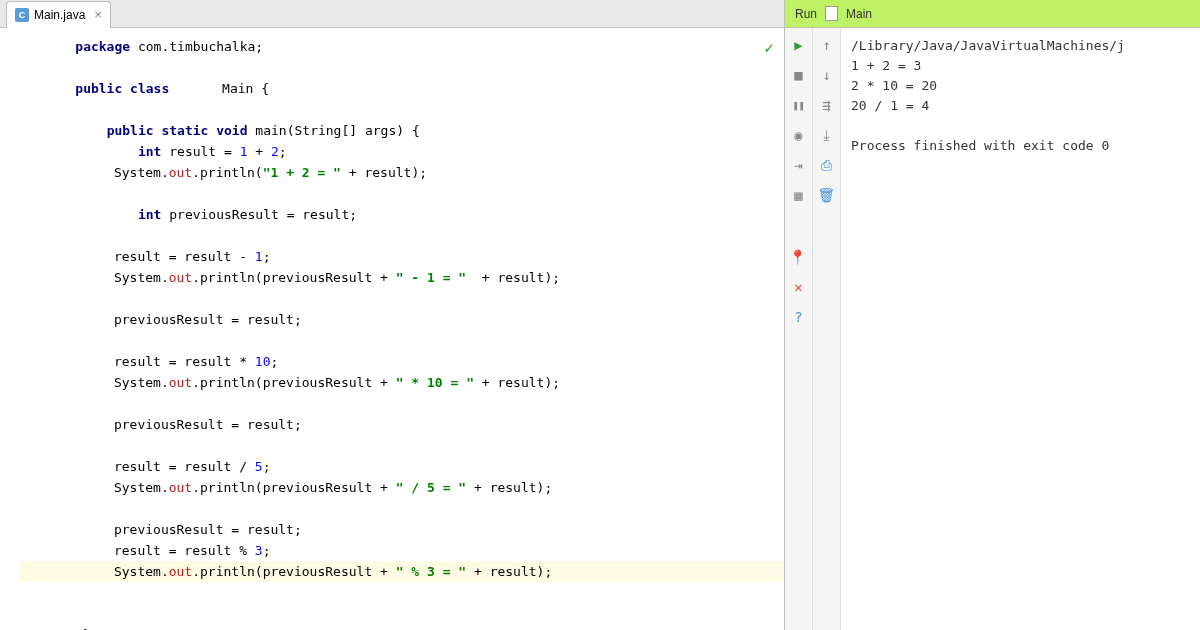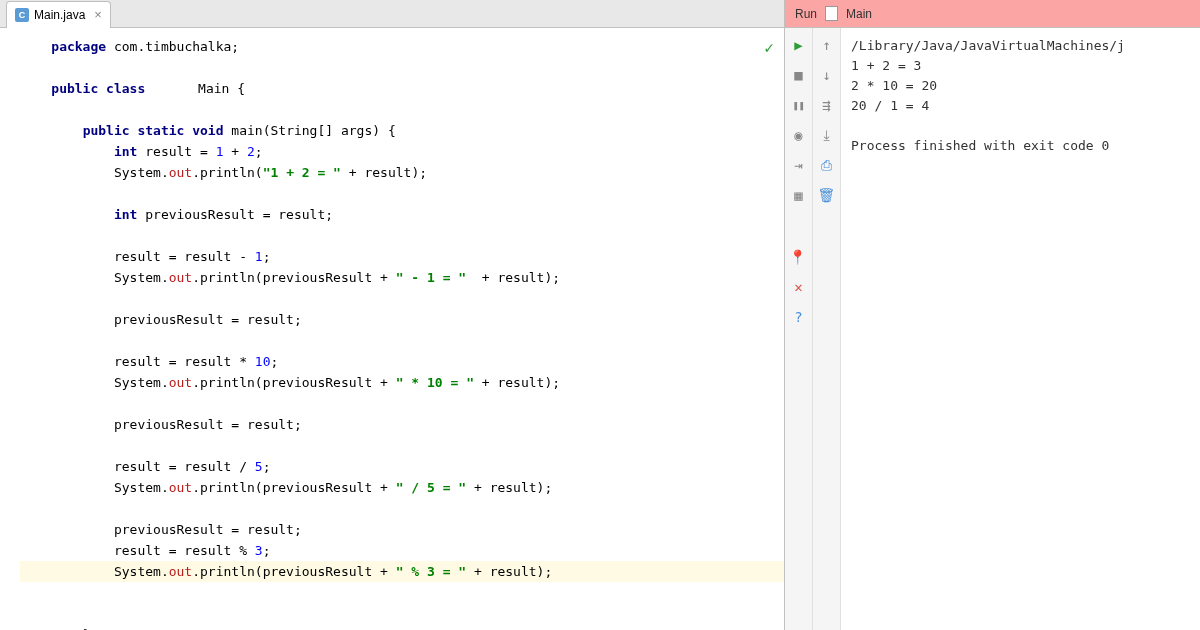--- a/index.html
+++ b/index.html
@@ -64,21 +64,21 @@
       flex: 1;
       padding: 8px 0 8px 20px;
       position: relative;
       overflow: hidden;
     }
     .code-line {
       line-height: 21px;
       white-space: pre;
       color: #000;
     }
-    .kw { color: #000080; font-weight: bold; }
+    .kw { color: #000080; font-weight: bold; margin-left: 24px; }
     .cls { color: #000; margin-left: 45px; }
     .str { color: #008000; font-weight: bold; }
     .num { color: #0000ff; }
     .field { color: #b91c1c; }
     .checkmark {
       position: absolute;
       right: 10px;
       top: 10px;
       color: #2d9d3a;
       font-size: 16px;
@@ -90,21 +90,21 @@
     }
     .run-panel {
       flex: 1;
       height: 630px;
       background: #fff;
       display: flex;
       flex-direction: column;
     }
     .run-header {
       height: 28px;
-      background: #fca5a5;
+      background: #bef264;
       border-bottom: 1px solid #c0c0c0;
       display: flex;
       align-items: center;
       padding: 0 10px;
       gap: 8px;
       font-family: Arial, sans-serif;
       font-size: 12px;
       color: #333;
     }
     .run-body {

